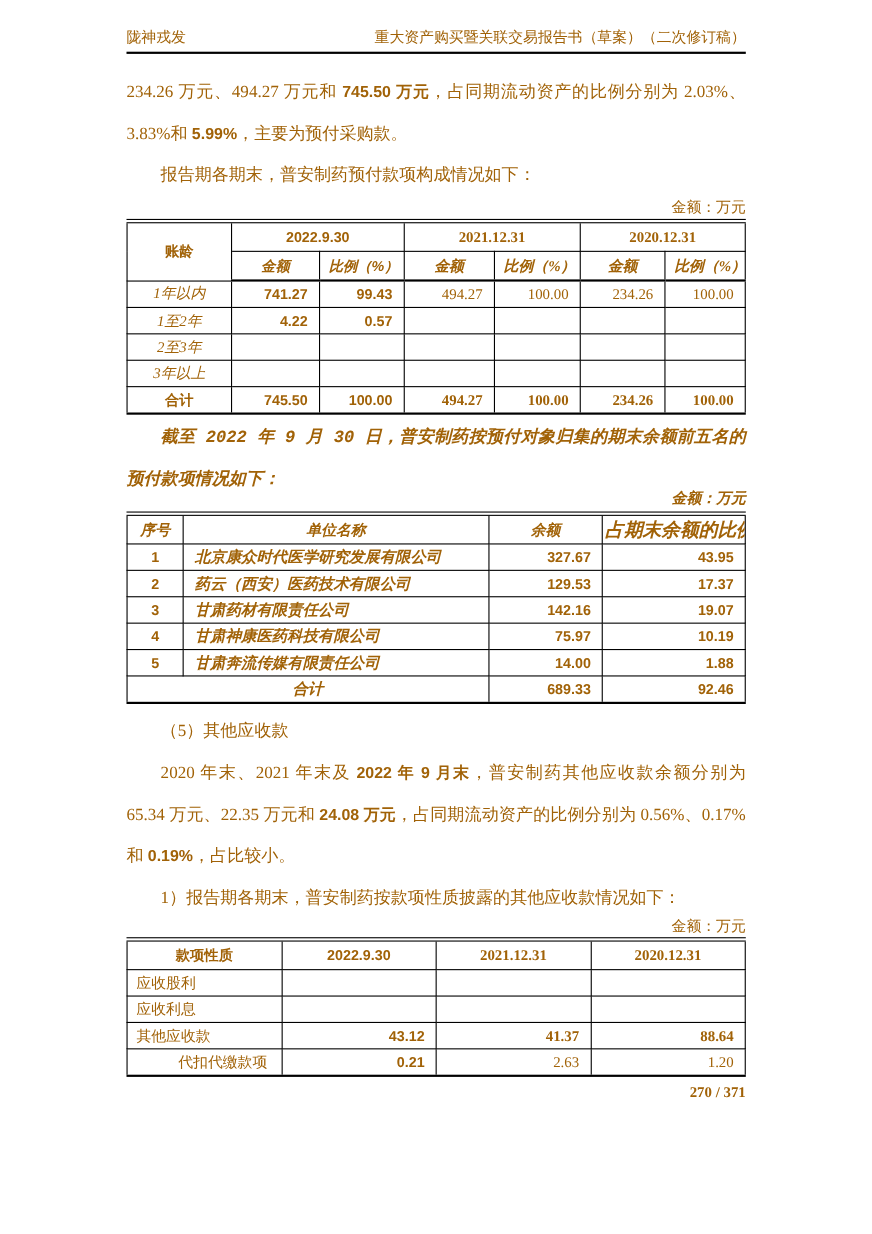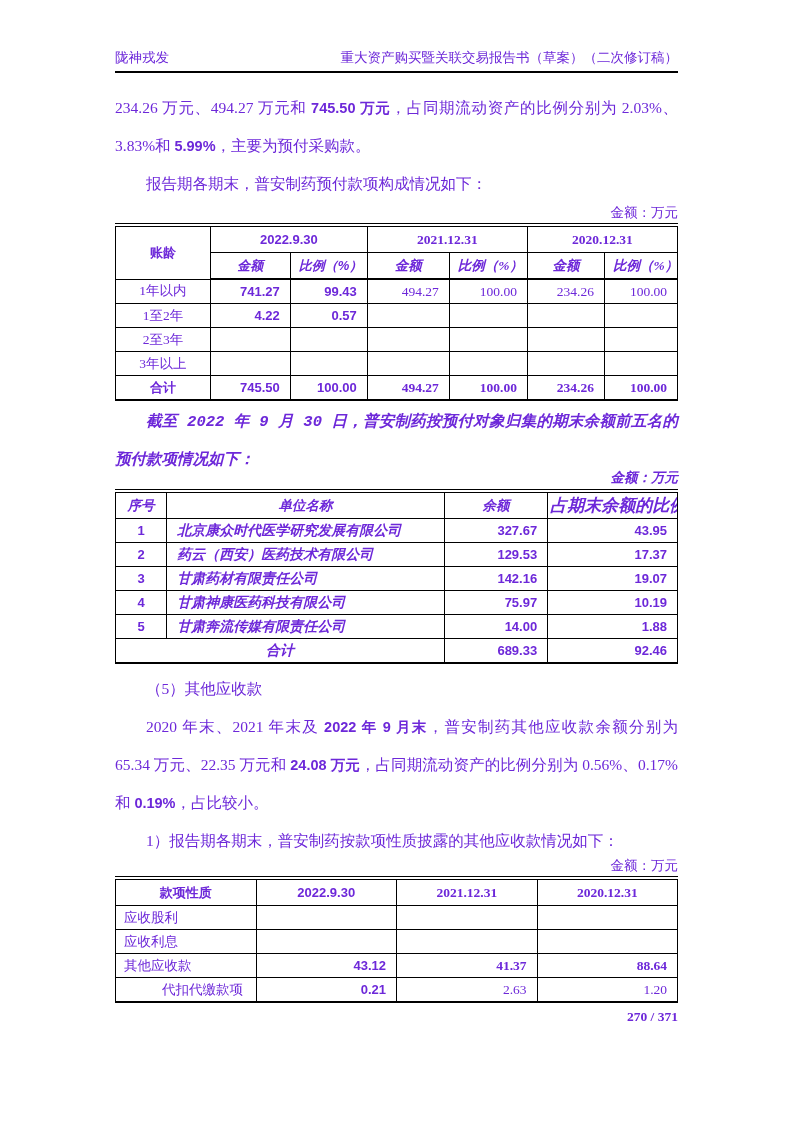--- a/index.html
+++ b/index.html
@@ -1,22 +1,22 @@
 <!DOCTYPE html>
 <html><head>
 <meta charset="utf-8">
 <style>
   html,body { margin:0; padding:0; background:#ffffff; }
   .page {
     position:relative;
     width:793px; height:1122px;
     box-sizing:border-box;
-    padding:48px 115px 0 115px;
+    padding:24px 115px 0 115px;
     background:#fff;
-    color:#6d28d9;
+    color:#a16207;
     font-family:"Liberation Serif","DejaVu Serif",serif;
     overflow:hidden;
   }
   
   .hdr {
     display:flex; justify-content:space-between; align-items:flex-end;
     font-size:13.5px; line-height:20px;
     border-bottom:2px solid #000;
     padding-bottom:3px;
   }
@@ -45,21 +45,21 @@
     white-space:nowrap; overflow:hidden;
     font-weight:normal;
   }
   thead th { border-top:none; }
   tr.last td { border-bottom:none; }
   .t1 thead tr.sep th { border-bottom:2px solid #000;font-style:italic; }
   .t1 thead th, .t3 thead th { font-weight:bold; text-align:center; }
   .t1 thead tr th { height:25px; }
   .t3 thead tr th { height:25px; }
   .t2 thead th { height:25px; font-weight:bold; font-style:italic; text-align:center; }
-  .c { text-align:center; }
+  .c { text-align:center;font-style:italic; }
   .num { text-align:right; padding-right:10px; }
   .hei { font-family:"Liberation Sans","DejaVu Sans",sans-serif; font-weight:bold; font-size:13px; font-style:normal; }
   .sb { font-weight:bold; }
   .t2 td { font-style:italic; font-weight:bold; font-size:14px; }
   .t2 td.num, .t2 td.seq { font-family:"Liberation Sans","DejaVu Sans",sans-serif; font-style:normal; font-size:13px; }
   .t2 td.name { text-align:left; padding-left:10px; }
   .t2 th.ratio-h { font-size:17px; padding:0 2px; }
   .t3 td.lbl { text-align:left; }
   .t3 td.ind3 { padding-left:46px; }
   

